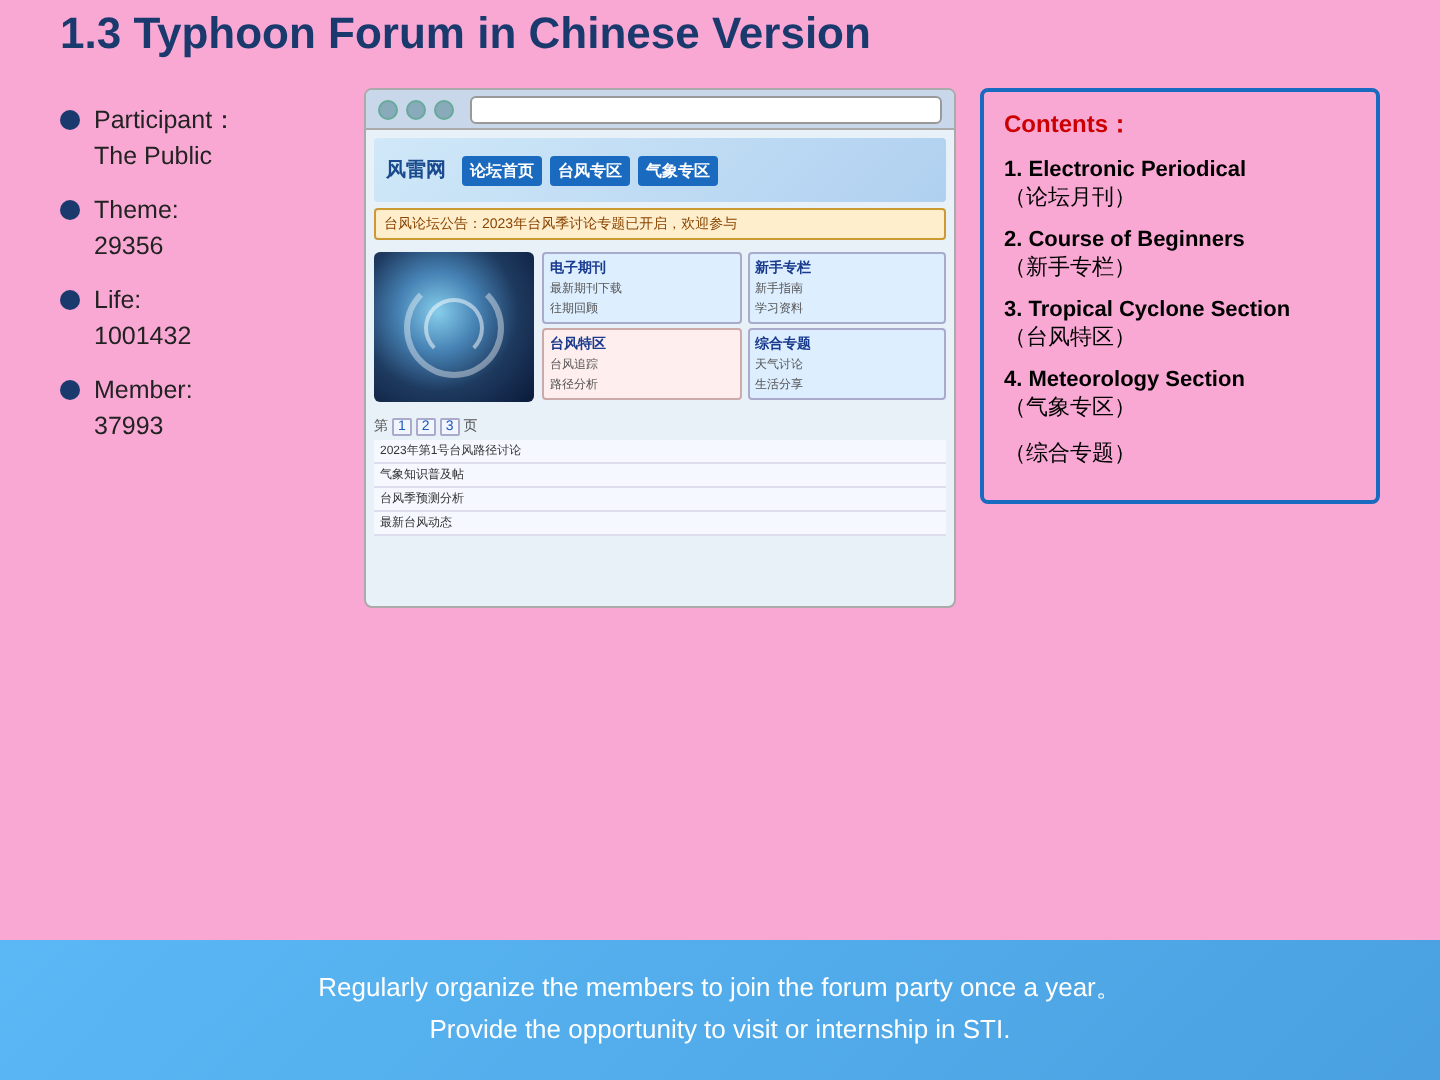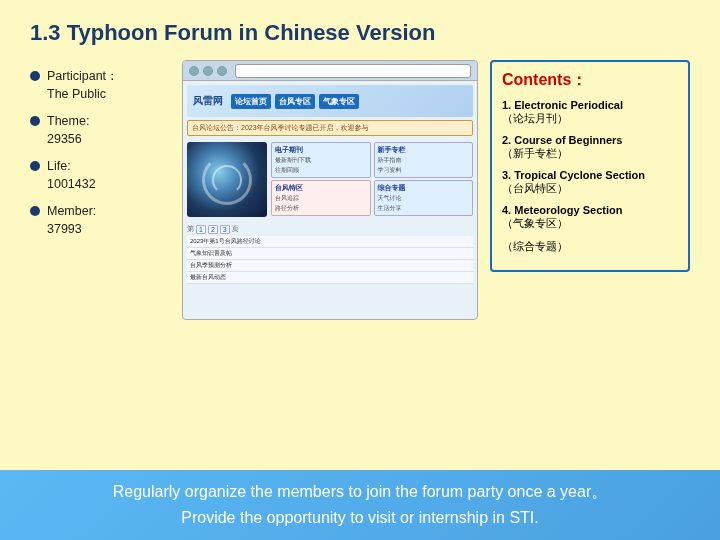--- a/index.html
+++ b/index.html
@@ -8,22 +8,22 @@
       height: 540px;
       background: #fff;
       font-family: Arial, sans-serif;
       overflow: hidden;
       position: relative;
     }
 
     .slide {
       width: 720px;
       height: 540px;
-      background: #fef9c3;
-      padding: 20px 30px 15px 30px;
+      background: #f9a8d4;
+      padding: 4px 30px 15px 30px;
       position: relative;
     }
 
     .title {
       font-size: 22px;
       font-weight: bold;
       color: #1a3a6e;
       margin-bottom: 14px;
     }
 
@@ -248,21 +248,21 @@
       flex-shrink: 0;
     }
 
     .contents-box {
       border: 2px solid #1a6abf;
       border-radius: 4px;
       padding: 8px 10px;
     }
 
     .contents-title {
-      font-size: 16px;
+      font-size: 12px;
       font-weight: bold;
       color: #cc0000;
       margin-bottom: 8px;
     }
 
     .contents-item {
       margin-bottom: 8px;
     }
 
     .contents-item-en {
@@ -286,21 +286,21 @@
       height: 70px;
       display: flex;
       align-items: center;
       justify-content: center;
       padding: 0 30px;
     }
 
     .footer-text {
       text-align: center;
       color: #fff;
-      font-size: 16px;
+      font-size: 13px;
       line-height: 1.6;
     }
   </style>
 </head>
 <body>
 
 <div class="slide">
 
   <div class="title">1.3 Typhoon Forum in Chinese Version</div>
 

